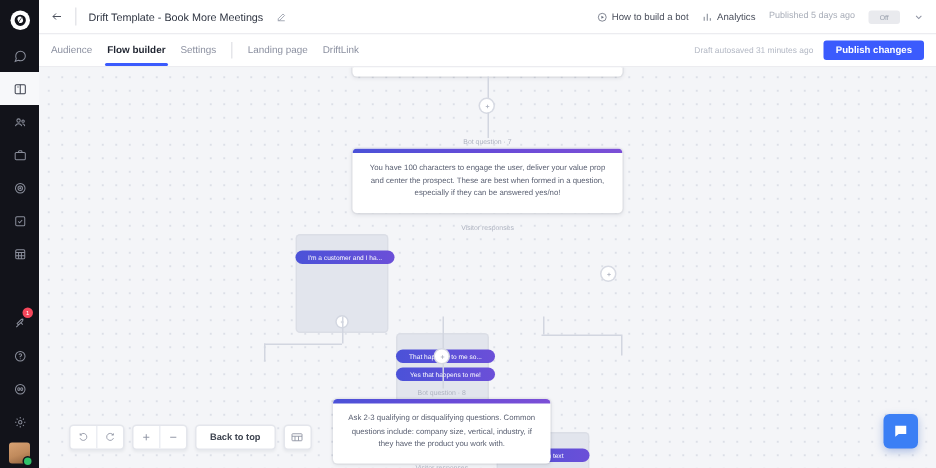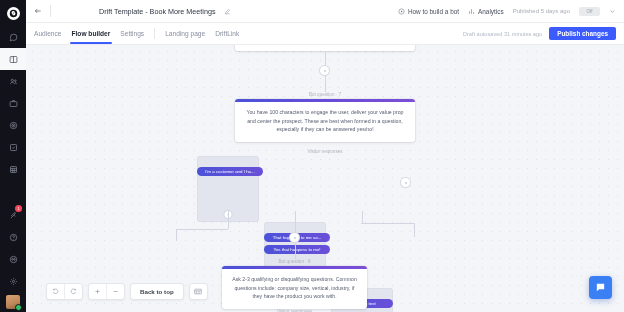--- a/index.html
+++ b/index.html
@@ -49,21 +49,21 @@
 
   
   .main{flex:1 1 auto;display:flex;flex-direction:column;min-width:0;position:relative;}
 
   .topbar{
     height:22px;background:#fff;border-bottom:1px solid #ececf0;
     display:flex;align-items:center;padding:0 8px;gap:8px;flex:0 0 22px;
   }
   .back-arrow{color:#4a4f5c;display:flex;align-items:center;}
   .sep-v{width:1px;height:12px;background:#e5e6ea;}
-  .doc-title{font-size:7.2px;color:#2f3542;white-space:nowrap;margin-left:40px;}
+  .doc-title{font-size:7.2px;color:#2f3542;white-space:nowrap;}
   .title-edit{color:#9aa0ad;display:flex;align-items:center;}
   .top-right{margin-left:auto;display:flex;align-items:center;gap:9px;}
   .top-link{display:flex;align-items:center;gap:3px;font-size:6.4px;color:#4a4f5c;white-space:nowrap;}
   .top-link .g{color:#6b7280;display:flex;}
   .pub-meta{font-size:6px;color:#a8adb8;white-space:nowrap;}
   .pub-pill{
     height:9px;min-width:15px;border-radius:2px;background:#e9eaee;
     font-size:4.6px;color:#9aa0ad;display:flex;align-items:center;justify-content:center;padding:0 3px;
   }
   .caret{color:#8b90a0;display:flex;}

